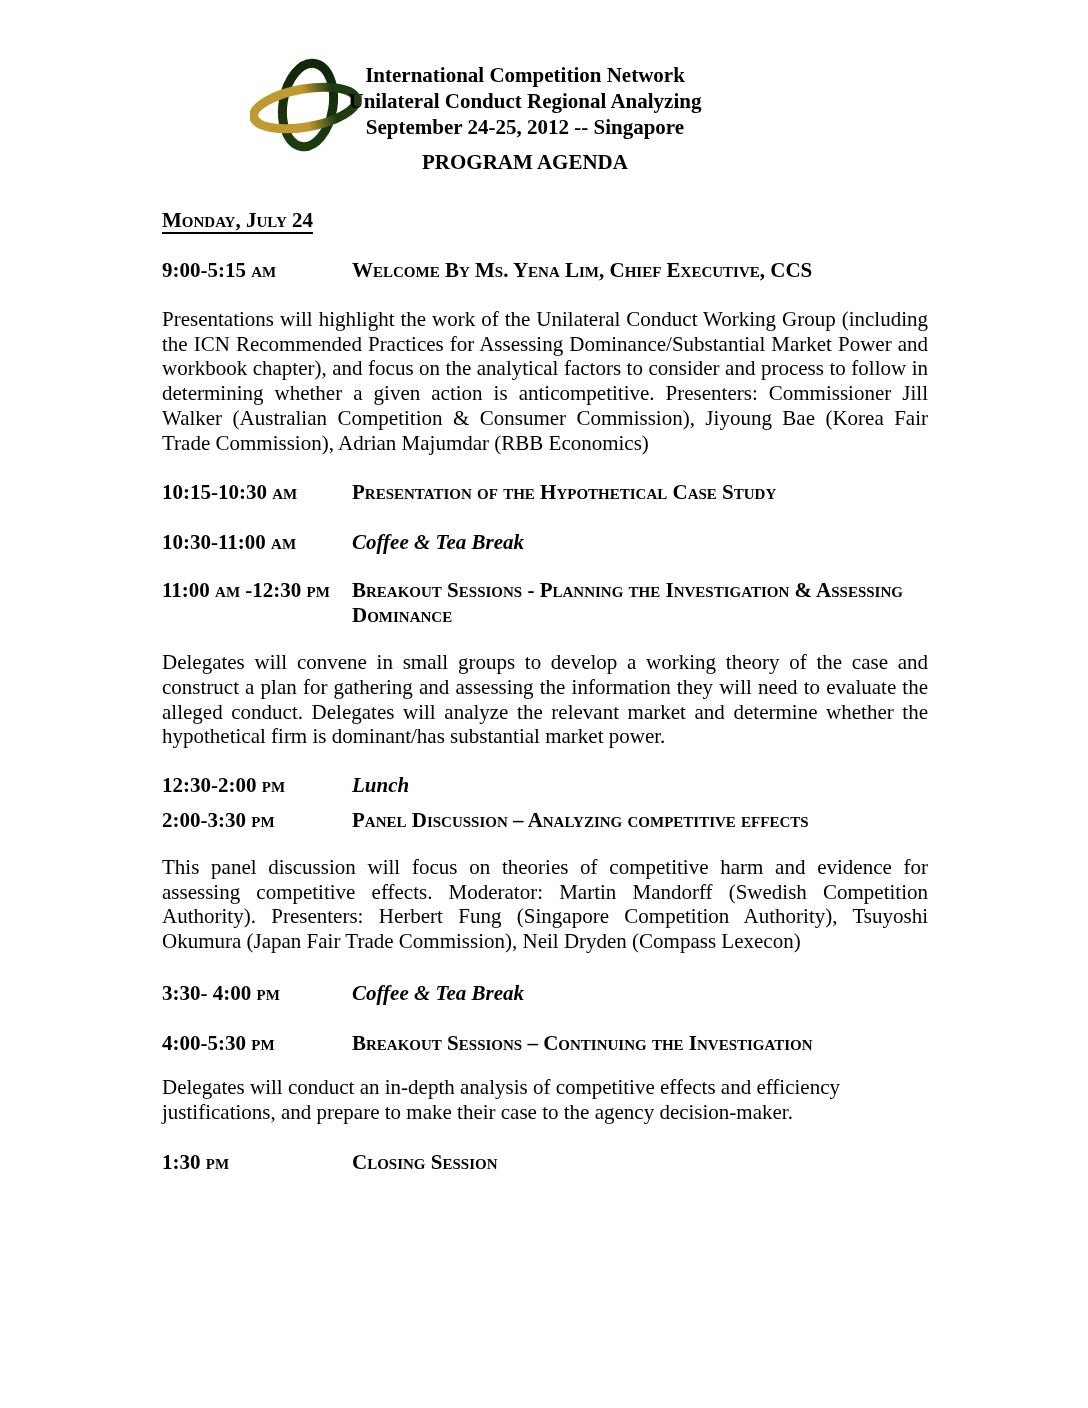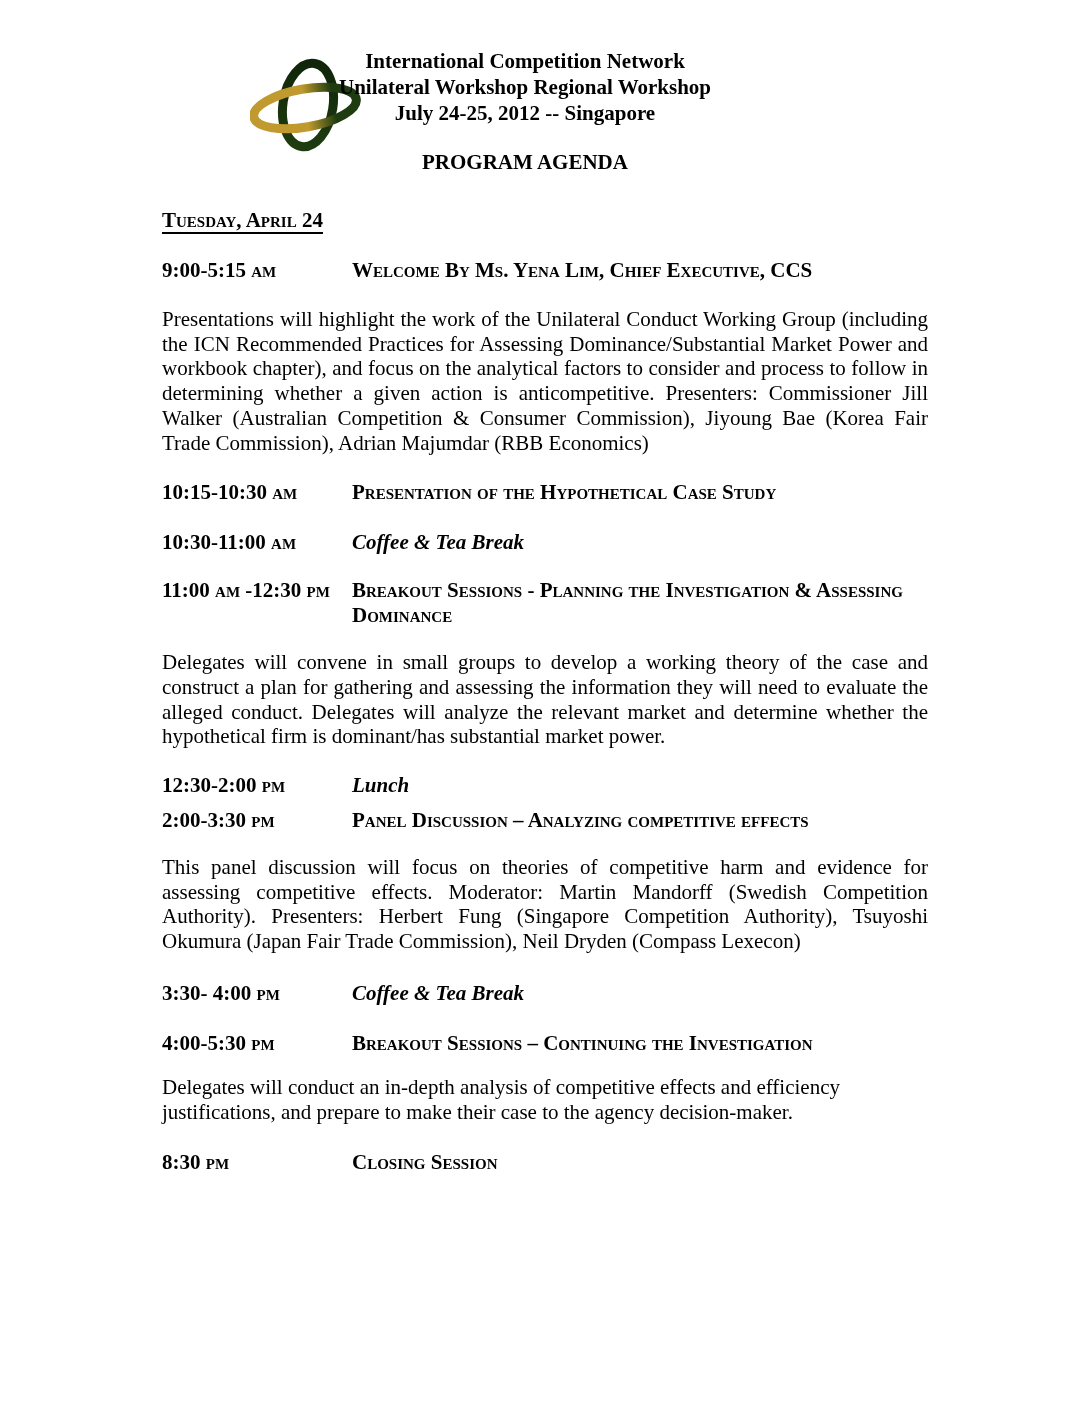--- a/index.html
+++ b/index.html
@@ -18,21 +18,21 @@
   .logo {
     position: absolute;
     left: 250px;
     top: 58px;
     width: 114px;
     height: 96px;
   }
   .header-text {
     position: absolute;
     left: 140px;
-    top: 48px;
+    top: 62px;
     width: 770px;
     text-align: center;
     font-weight: bold;
     font-size: 21px;
     line-height: 26px;
   }
   .agenda-title {
     position: absolute;
     left: 140px;
     top: 150px;
@@ -105,30 +105,30 @@
     <g>
       <ellipse cx="58" cy="47" rx="25" ry="42" fill="none" stroke="url(#gV)" stroke-width="9" transform="rotate(9 58 47)"></ellipse>
     </g>
     <g>
       <ellipse cx="55" cy="50" rx="52" ry="19" fill="none" stroke="url(#gH)" stroke-width="9" transform="rotate(-10 55 50)"></ellipse>
     </g>
   </svg>
 
   <div class="header-text">
     <div>International Competition Network</div>
-    <div>Unilateral Workshop Regional Workshop</div>
-    <div>July 24-25, 2012 -- Singapore</div>
+    <div>Unilateral Conduct Regional Analyzing</div>
+    <div>September 24-25, 2012 -- Singapore</div>
   </div>
 
   <div class="agenda-title">PROGRAM AGENDA</div>
 
   <div class="content">
 
     <div>
-      <span class="day-heading">Tuesday, April 24</span>
+      <span class="day-heading">Monday, July 24</span>
     </div>
 
     <div class="row" style="margin-top:24px">
       <div class="time">9:00-5:15 am</div>
       <div class="title">Welcome By Ms. Yena Lim, Chief Executive, CCS</div>
     </div>
 
 
     <p class="desc" style="margin-top:24px">Presentations will highlight the work of the Unilateral Conduct Working Group (including the ICN Recommended Practices for Assessing Dominance/Substantial Market Power and workbook chapter), and focus on the analytical factors to consider and process to follow in determining whether a given action is anticompetitive.  Presenters: Commissioner Jill Walker (Australian Competition &amp; Consumer Commission), Jiyoung Bae (Korea Fair Trade Commission), Adrian Majumdar (RBB Economics)</p>
 
@@ -167,18 +167,18 @@
     </div>
 
     <div class="row" style="margin-top:25px">
       <div class="time">4:00-5:30 pm</div>
       <div class="title">Breakout Sessions – Continuing the Investigation</div>
     </div>
 
     <p class="desc left" style="margin-top:19px">Delegates will conduct an in-depth analysis of competitive effects and efficiency justifications, and prepare to make their case to the agency decision-maker.</p>
 
     <div class="row" style="margin-top:26px">
-      <div class="time">8:30 pm</div>
+      <div class="time">1:30 pm</div>
       <div class="title">Closing Session</div>
     </div>
 
   </div>
 </div>
 
 </body></html>

